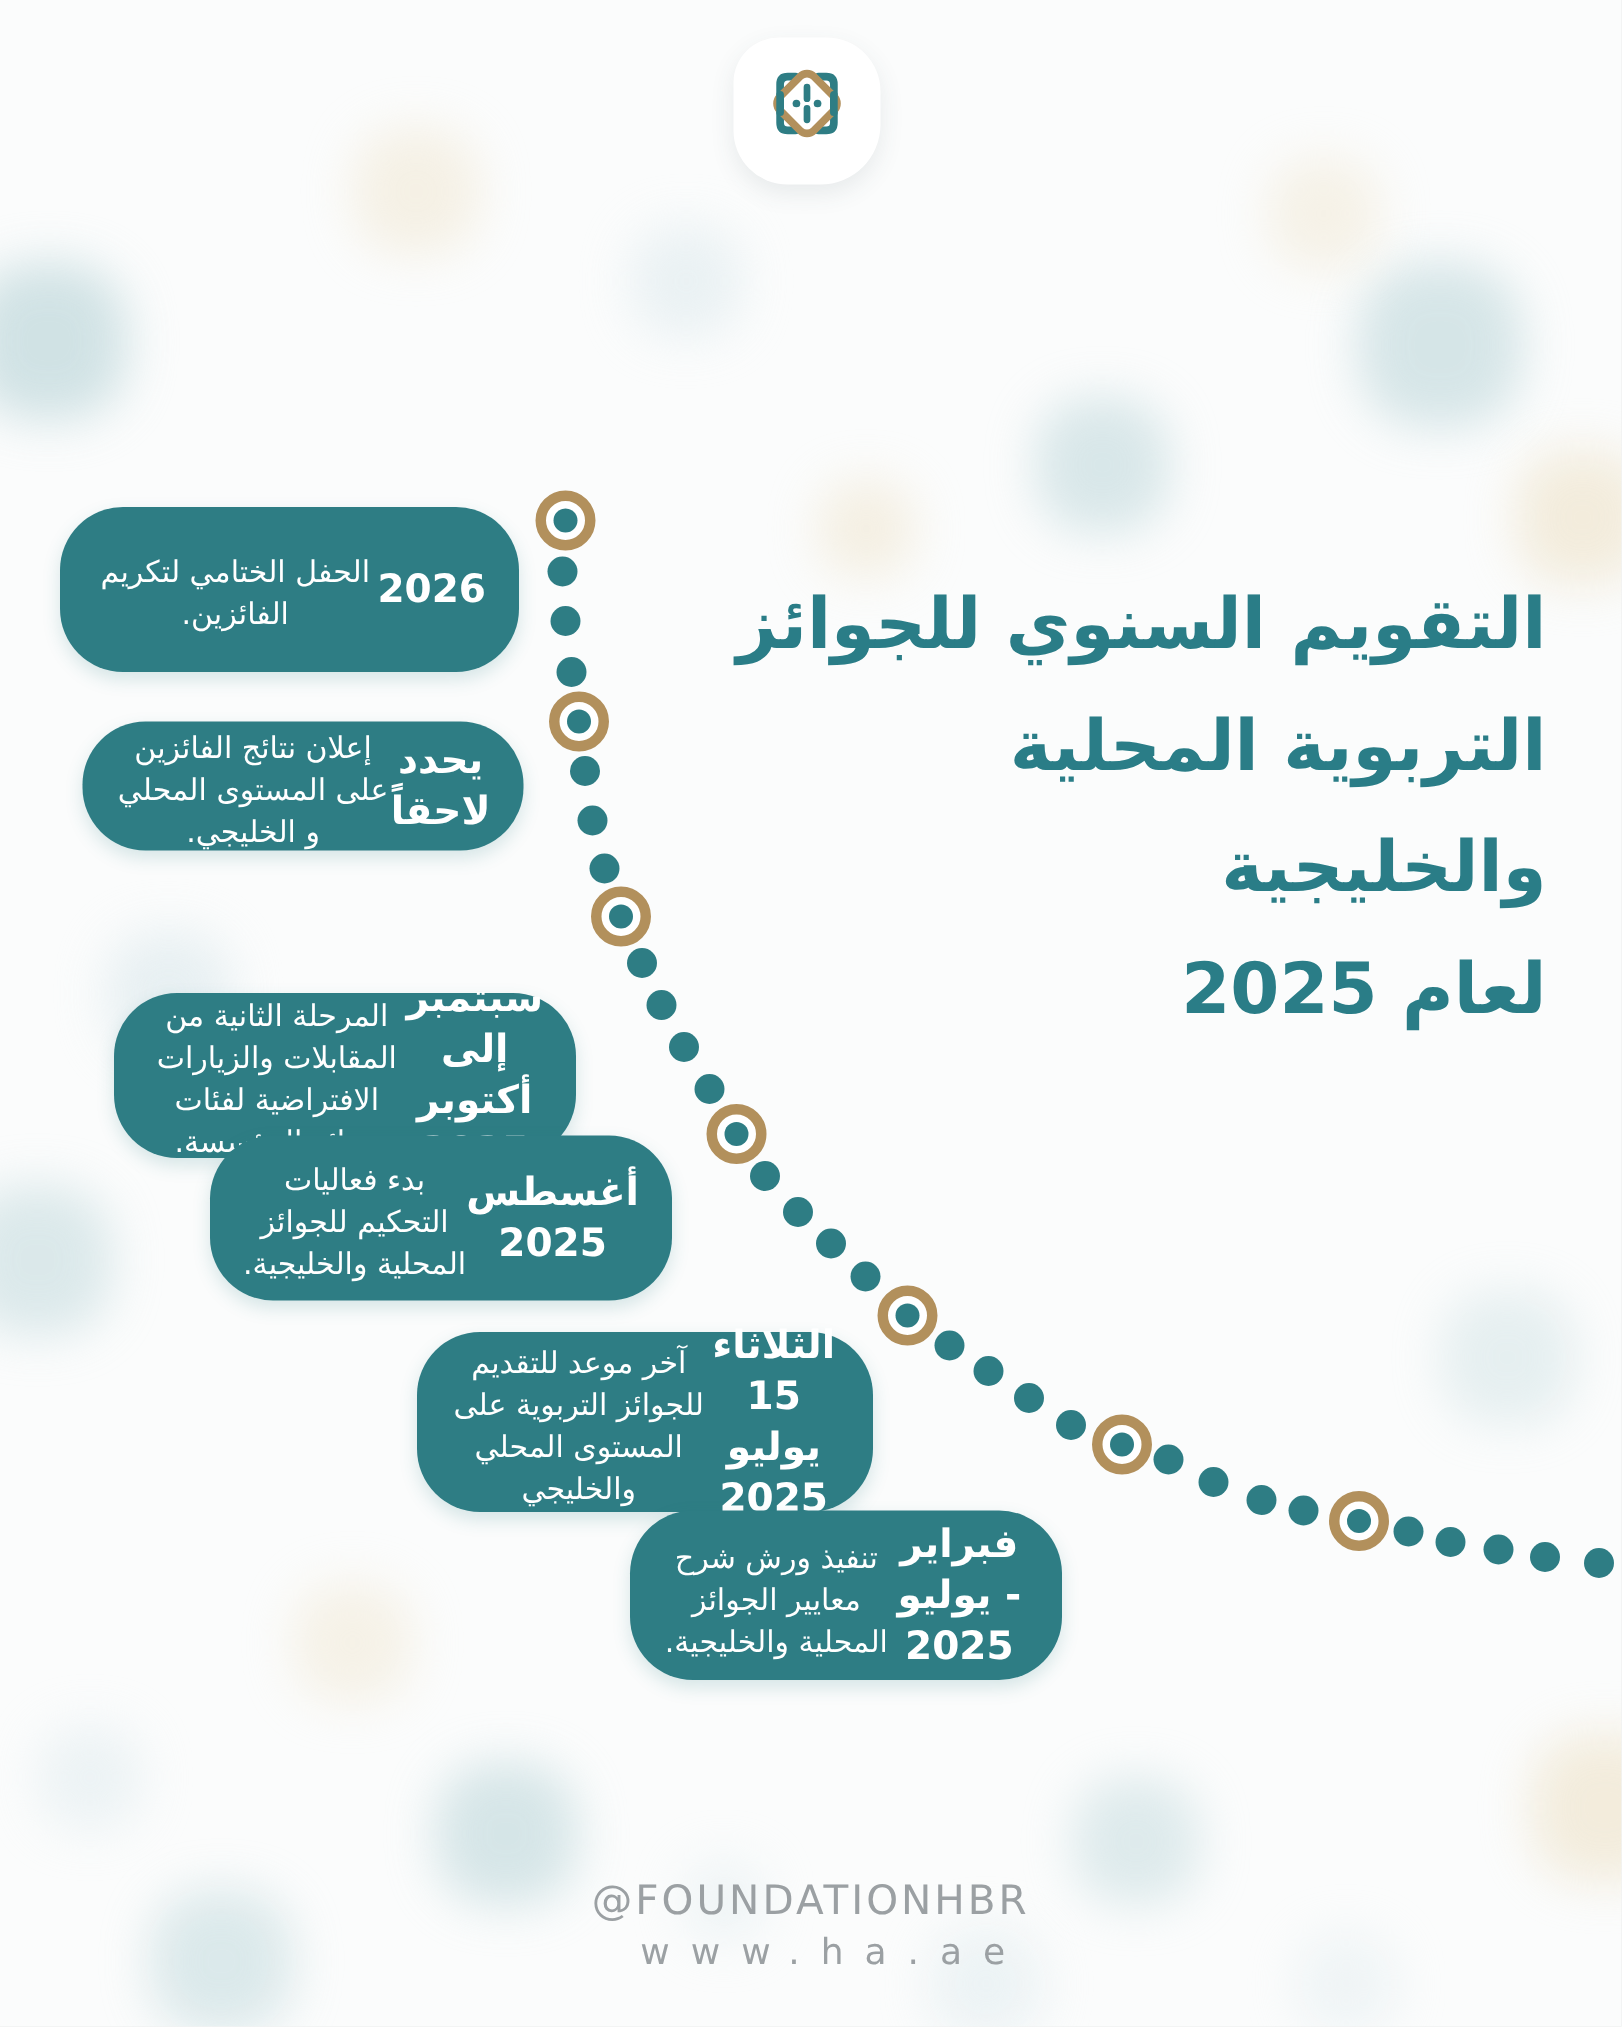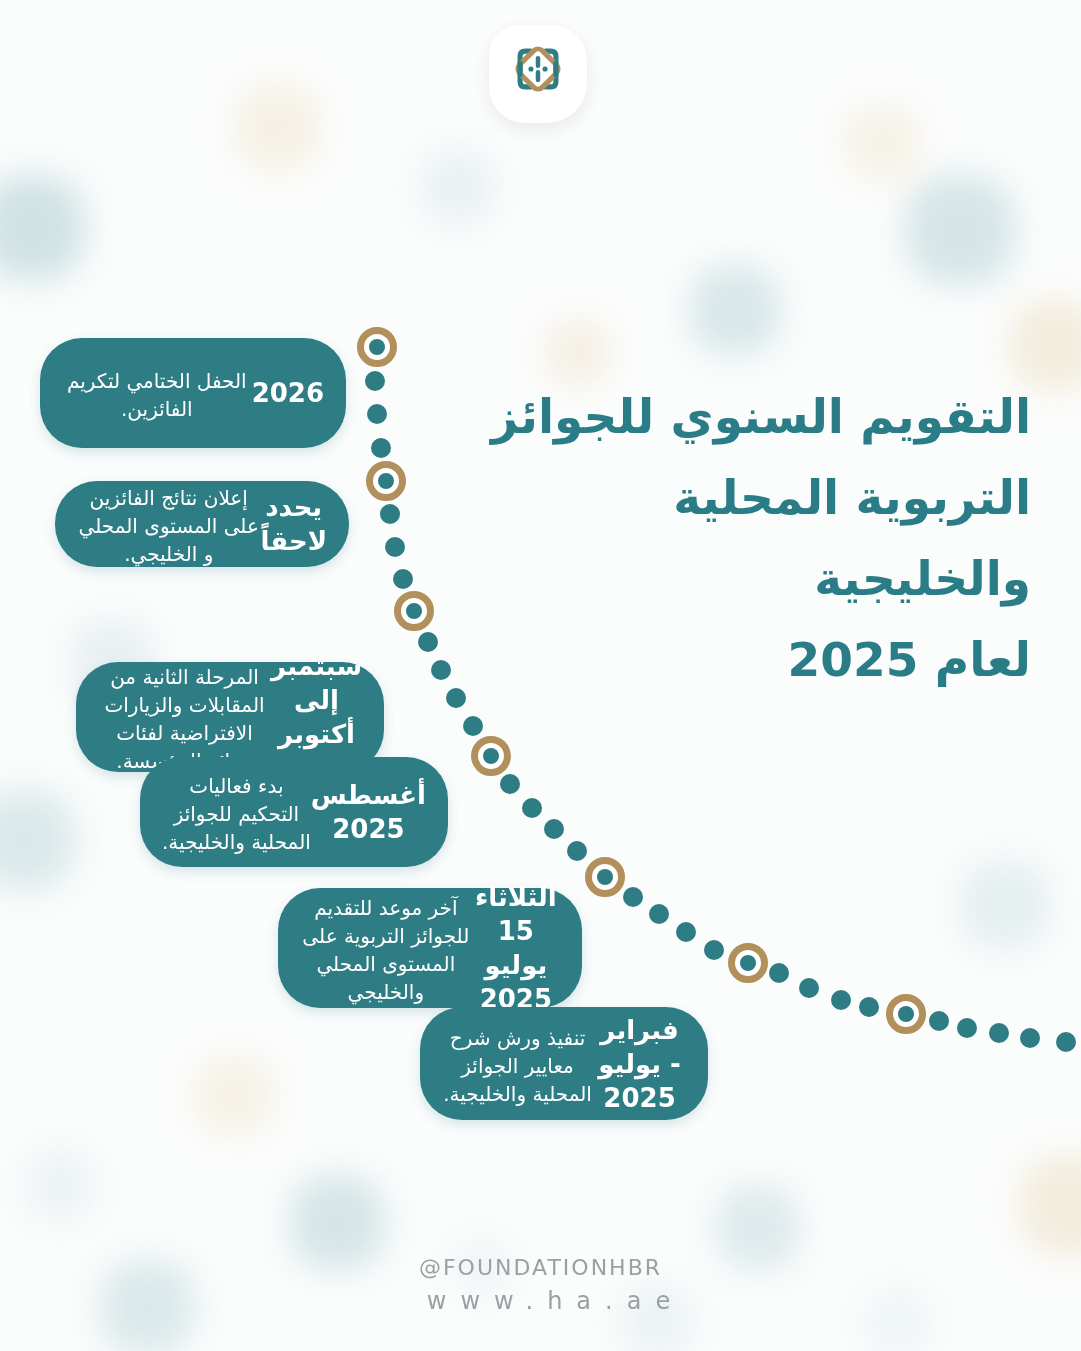--- a/index.html
+++ b/index.html
@@ -61,21 +61,21 @@
   .m1{left:40px; top:338px; width:306px;height:110px;}
   .m2{left:55px; top:481px; width:294px;height:86px;}
   .m3{left:76px; top:662px; width:308px;height:110px;}
   .m4{left:140px;top:757px; width:308px;height:110px;}
   .m5{left:278px;top:888px; width:304px;height:120px;}
   .m6{left:420px;top:1007px;width:288px;height:113px;}
   .m7{left:740px;top:1066px;width:300px;height:104px;}
 
   
   .footer{position:absolute;left:0;right:0;top:1252px;text-align:center;color:var(--footer-gray);}
-  .handle{font-size:22px;letter-spacing:2px;line-height:32px;}
+  .handle{font-size:27px;letter-spacing:2px;line-height:32px;}
   .website{font-size:24px;letter-spacing:14px;line-height:30px;margin-top:2px;padding-left:30px;}
 </style>
 </head>
 <body>
 
 <div class="poster">
 
   <div>
     <div class="blob b-teal" style="left:-20px;top:175px;width:105px;height:105px;opacity:.8"></div>
     <div class="blob b-beige" style="left:235px;top:85px;width:85px;height:85px;opacity:.55"></div>

